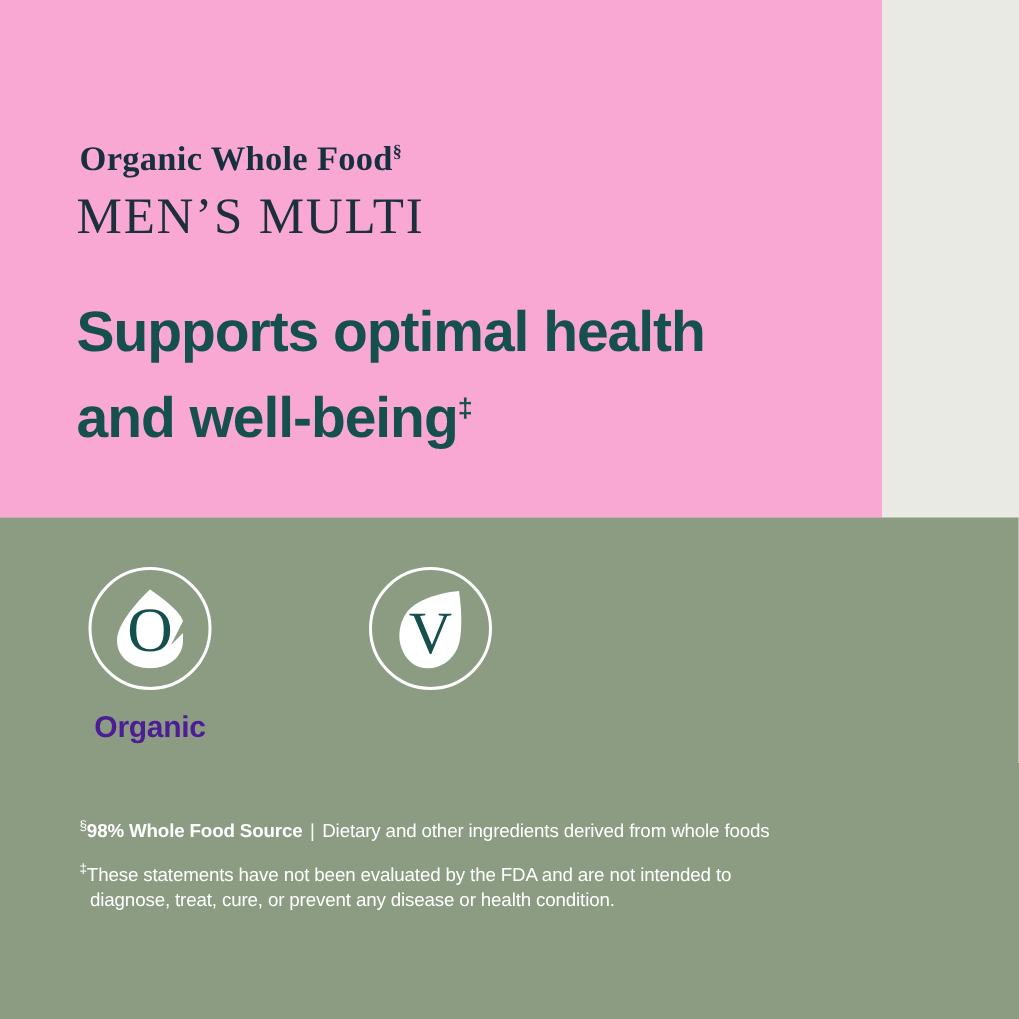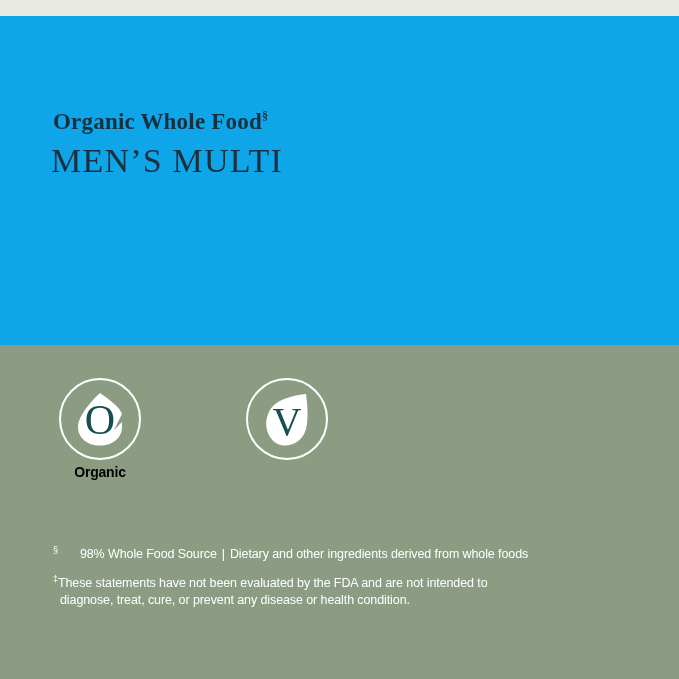--- a/index.html
+++ b/index.html
@@ -6,22 +6,22 @@
   body{
     width:679px;height:679px;
     font-family:"Liberation Sans",sans-serif;
     background:#e9eae4;
     overflow:hidden;
   }
   .page{position:relative;width:679px;height:679px;}
 
   
   .top-panel{
-    position:absolute;left:0;top:16px;width:679px;height:345px;
-    background:#0ea5e9;
+    position:absolute;left:0;top:0;width:588px;height:345px;
+    background:#f9a8d4;
   }
   .eyebrow{
     position:absolute;left:53px;top:93px;
     font-family:"Liberation Serif",serif;
     font-weight:bold;
     font-size:23px;
     letter-spacing:.2px;
     color:#17303e;
     white-space:nowrap;
   }
@@ -61,39 +61,39 @@
   .badge-2{left:391px;}
   .badge-ring{
     width:82px;height:82px;border-radius:50%;
     border:2px solid #ffffff;
     margin:0 auto;
     position:relative;
     box-sizing:border-box;
   }
   .badge-ring svg{position:absolute;left:0;top:0;}
   .badge-label{
-    margin-top:4px;
-    font-size:14px;
+    margin-top:14px;
+    font-size:20px;
     font-weight:bold;
     letter-spacing:-0.2px;
-    color:#000000;
+    color:#4c1d95;
   }
 
   
   .footnotes{
     position:absolute;left:53px;top:200px;width:600px;color:#ffffff;
   }
   .fn-row{
     font-size:12.5px;
     letter-spacing:-0.1px;
     margin-bottom:10px;
     white-space:nowrap;
   }
   .fn-row sup{font-size:9px;vertical-align:super;}
-  .fn-strong{font-weight:normal;margin-left:22px;}
+  .fn-strong{font-weight:bold;}
   .fn-sep{padding:0 5px;}
   .fn-block{
     font-size:12.5px;
     line-height:17px;
     letter-spacing:-0.1px;
   }
   .fn-block sup{font-size:9px;vertical-align:super;}
   .fn-indent{padding-left:7px;display:block;}
 </style>
 </head>
@@ -102,20 +102,24 @@
 <div class="page">
 
   <div class="top-panel">
 
     <div class="eyebrow">
       <span>Organic Whole Food</span><sup>§</sup>
     </div>
 
     <div class="product-title">MEN’S MULTI</div>
 
+    <div class="headline">
+      <span>Supports optimal health</span><br>
+      <span>and well-being</span><sup>‡</sup>
+    </div>
   </div>
 
   <div class="bottom-panel">
 
     <div class="badges">
 
       <div class="badge badge-0">
         <div class="badge-ring">
           <svg width="78" height="78" viewBox="0 0 78 78">
             <path d="M39 13 C39 13 17 33 17 47 C17 58 26.5 65.5 39 65.5 C51.5 65.5 61 58 61 47 L61 42 L53 50 L61 34 C59 26 39 13 39 13 Z" fill="#ffffff"></path>

